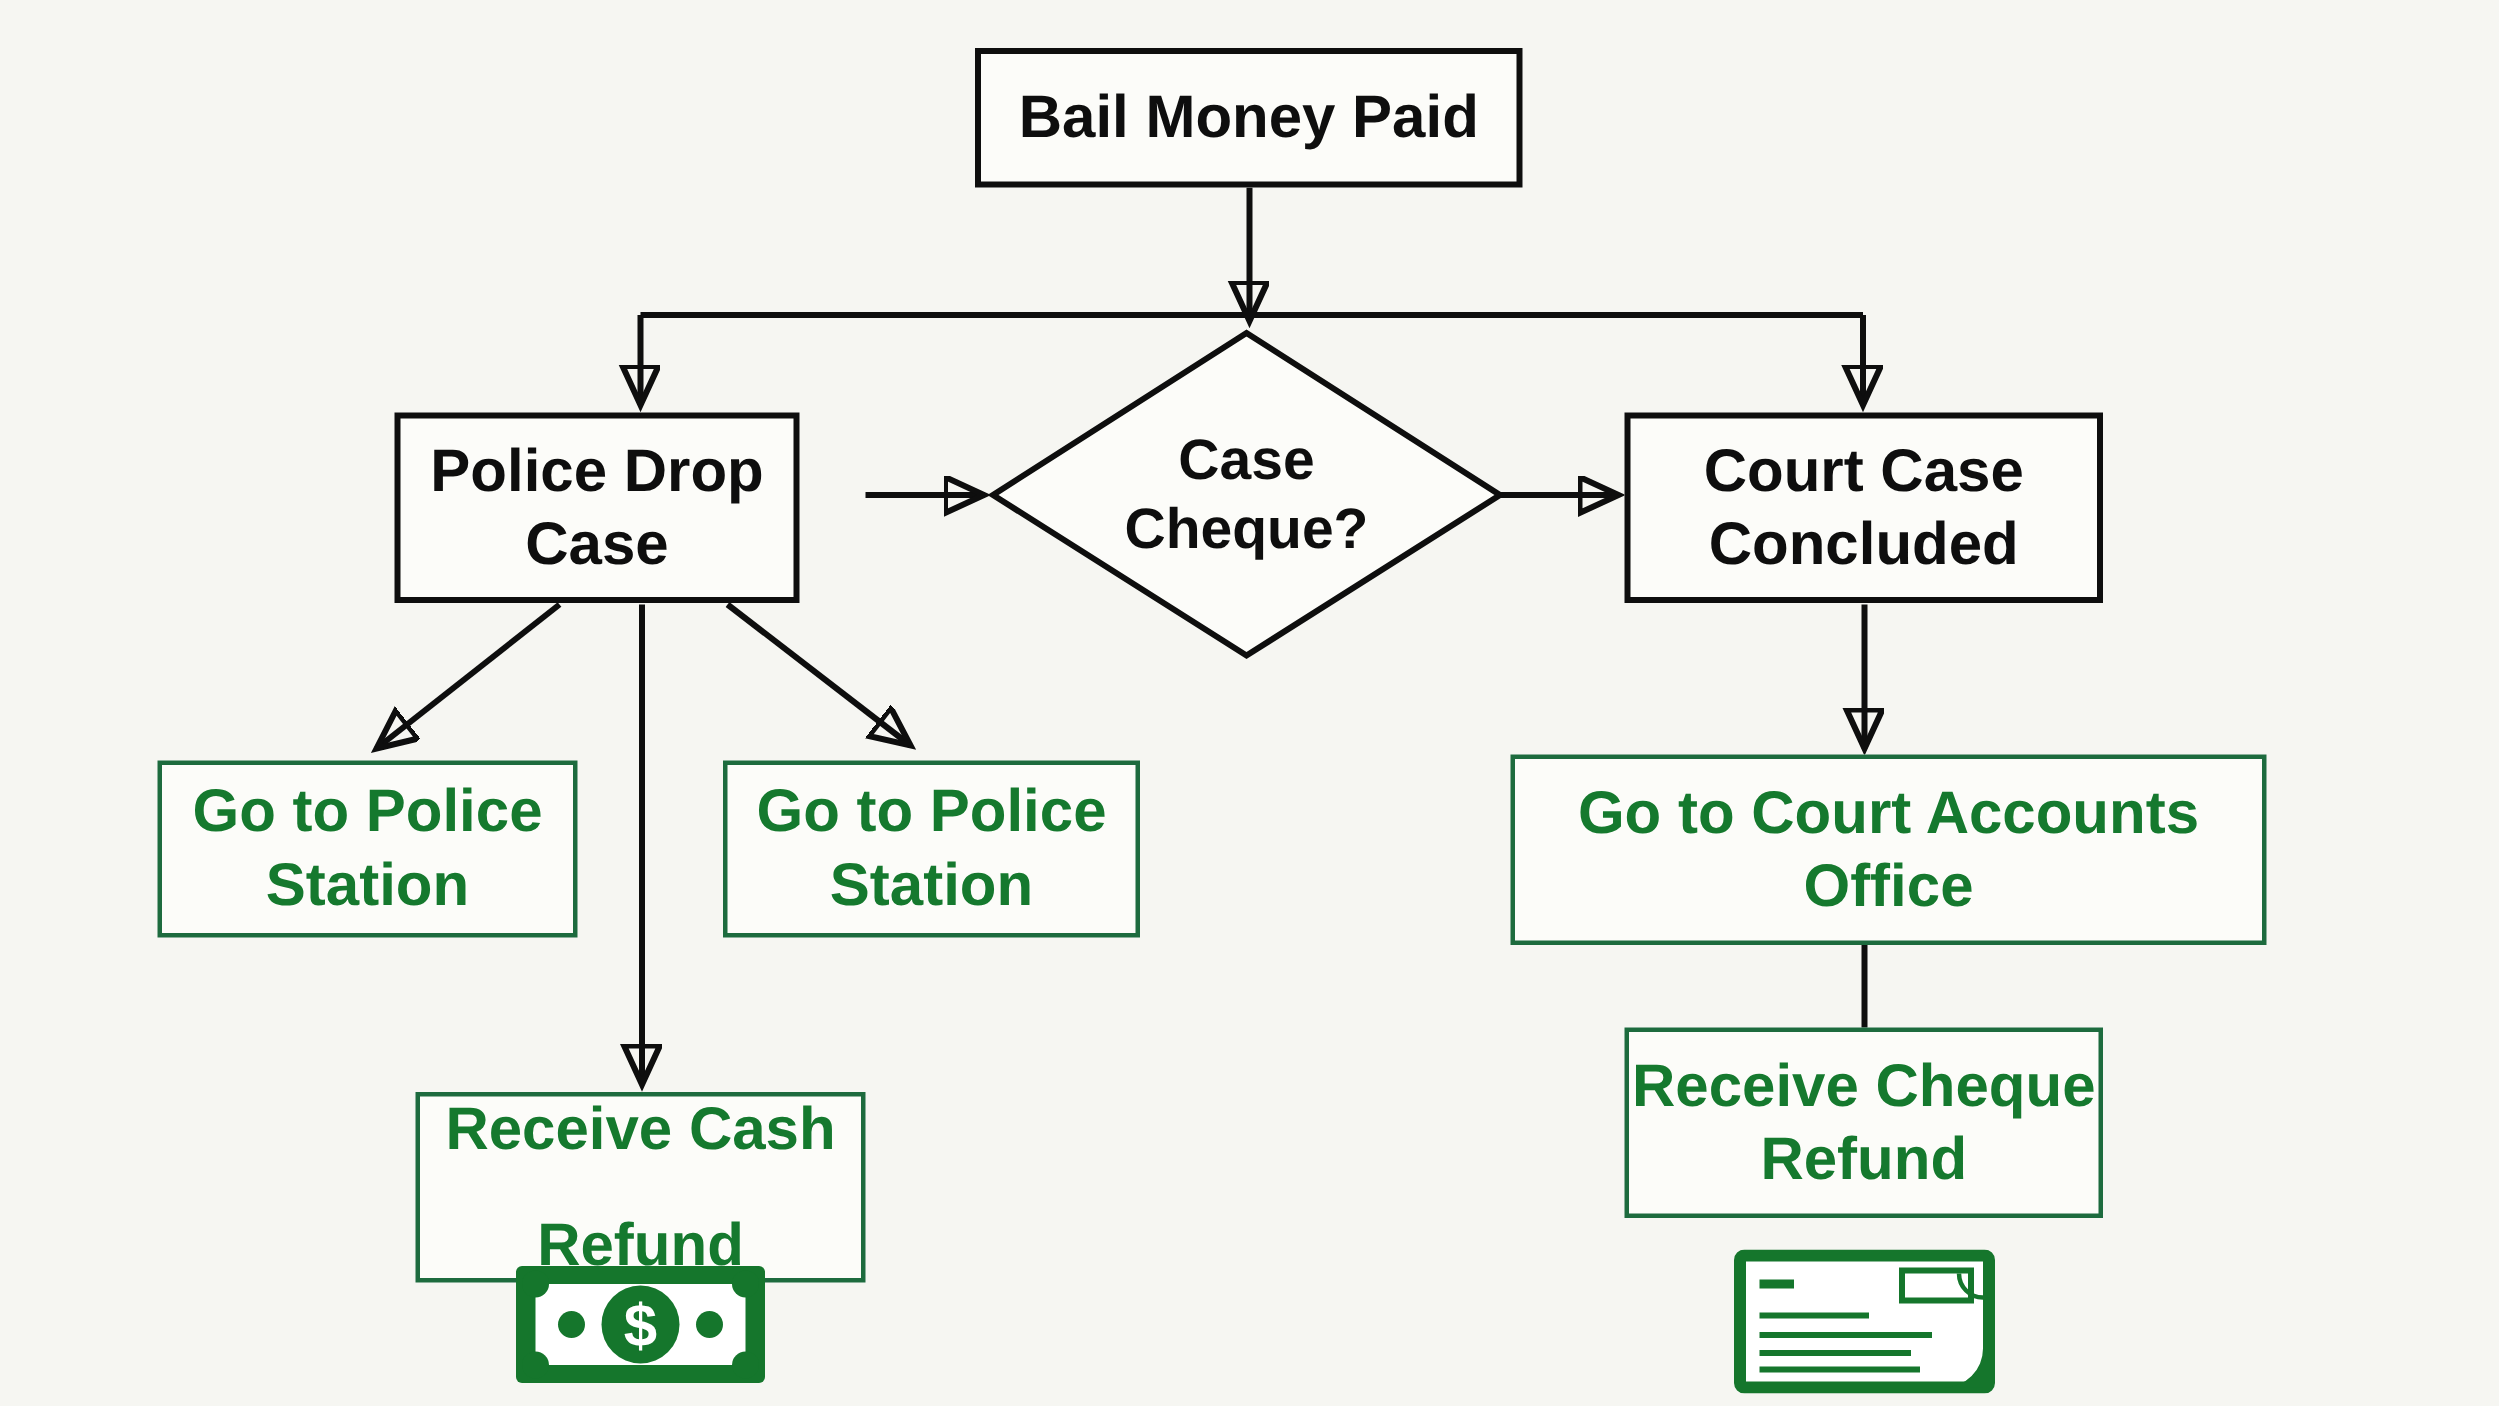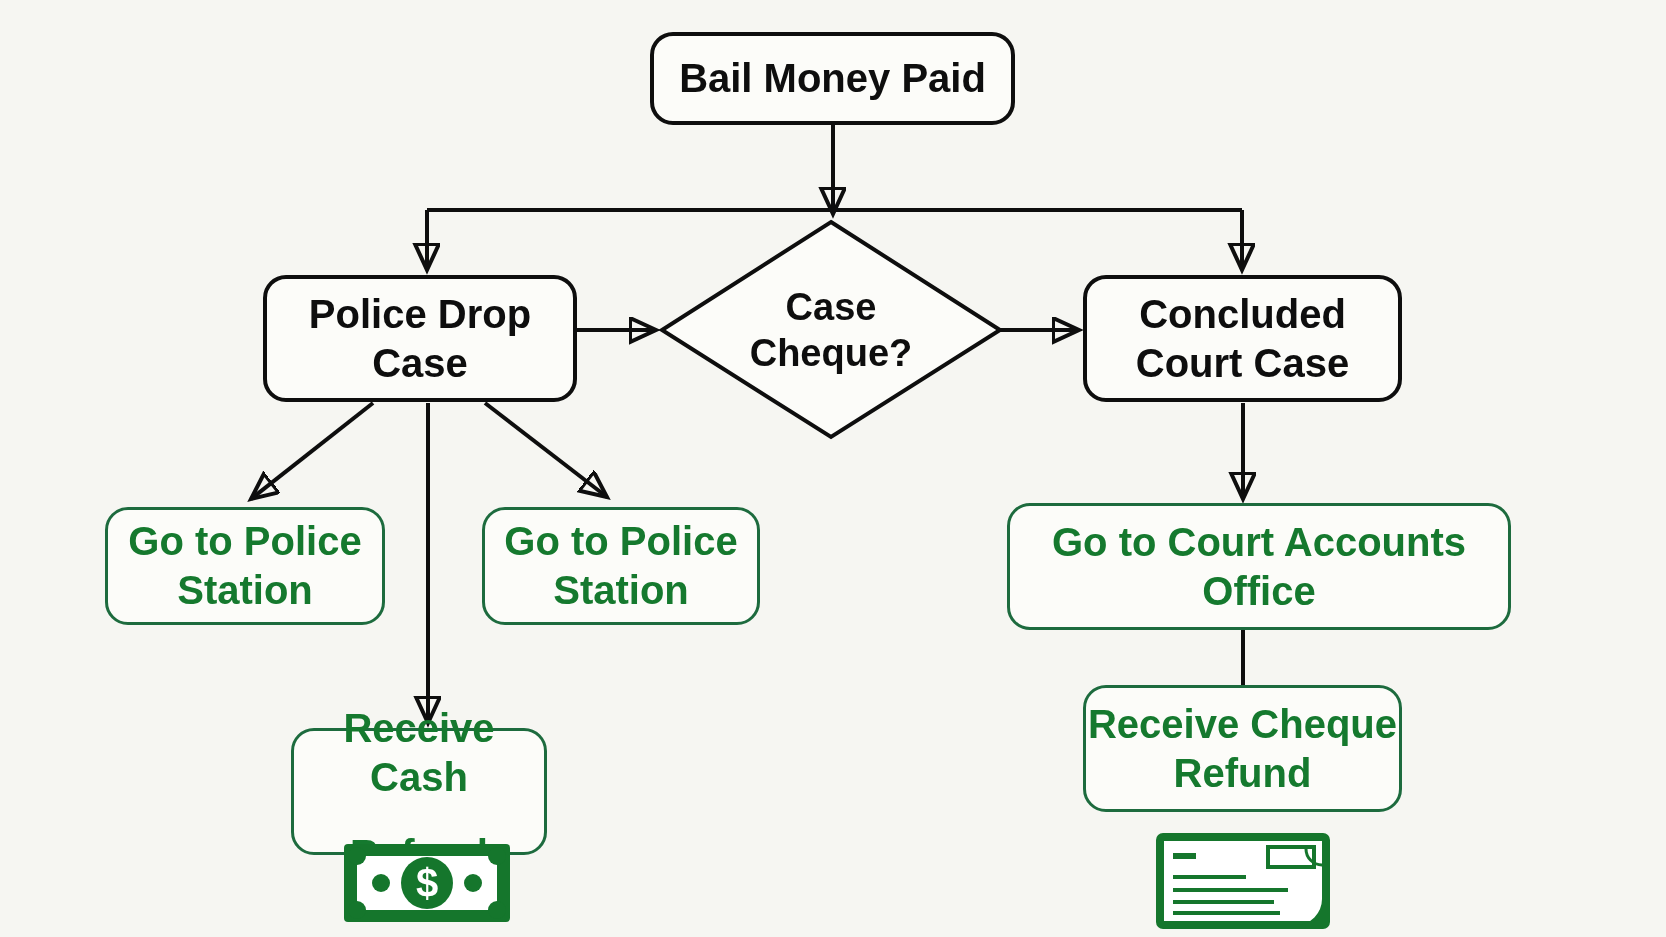--- a/index.html
+++ b/index.html
@@ -6,36 +6,36 @@
     --bg:#f6f6f2; --ink:#0e0e0e; --box-fill:#fcfcf9;
     --green-text:#15792e; --green-border:#1d6b3e; --icon-green:#15762c;
   }
   *{box-sizing:border-box; margin:0; padding:0;}
   html,body{background:var(--bg); font-family:"Liberation Sans", sans-serif;}
   .canvas{position:relative; width:1666px; height:937px; background:var(--bg); overflow:hidden;}
   .connectors{position:absolute; left:0; top:0; width:1666px; height:937px;}
   .connectors path, .connectors line{stroke:var(--ink); stroke-width:4; fill:none;}
   .connectors .diamond{fill:var(--box-fill); stroke:var(--ink); stroke-width:4;}
   .node{position:absolute; display:flex; flex-direction:column; align-items:center;
-        justify-content:center; text-align:center; line-height:1.22;border-radius:23px;}
+        justify-content:center; text-align:center; line-height:1.22;}
   .black-box{border:4px solid var(--ink); background:var(--box-fill);
         color:var(--ink); font-weight:bold; font-size:40px;}
   .green-box{border:3px solid var(--green-border); background:var(--box-fill);
         color:var(--green-text); font-weight:bold; font-size:40px;}
   .diamond-label{position:absolute; display:flex; flex-direction:column; align-items:center;
         justify-content:center; text-align:center; color:var(--ink); font-weight:bold;
         font-size:38px; line-height:1.22; background:transparent;}
   .node-bail{left:650px; top:32px; width:365px; height:93px;}
-  .node-police{left:263px; top:275px; width:314px; height:127px;}
+  .node-police{left:263px; top:275px; width:270px; height:127px;}
   .node-court{left:1083px; top:275px; width:319px; height:127px;}
   .label-outcome{left:701px; top:278px; width:260px; height:104px;}
   .node-gp1{left:105px; top:507px; width:280px; height:118px;}
   .node-gp2{left:482px; top:507px; width:278px; height:118px;}
   .node-gca{left:1007px; top:503px; width:504px; height:127px;}
-  .node-cash{left:291px; top:728px; width:256px; height:127px;gap:28px;}
+  .node-cash{left:277px; top:728px; width:300px; height:127px;gap:28px;}
   .node-cheque{left:1083px; top:685px; width:319px; height:127px;}
   .icon{position:absolute; z-index:5;}
   .icon-cash{left:343px; top:843px; width:168px; height:80px;}
   .icon-cheque{left:1156px; top:833px; width:174px; height:96px;}
 </style>
 </head>
 <body>
 
 <div class="canvas">
 
@@ -67,22 +67,22 @@
     <span>Police Drop</span>
     <span>Case</span>
   </div>
 
   <div class="diamond-label label-outcome">
     <span>Case</span>
     <span>Cheque?</span>
   </div>
 
   <div class="node black-box node-court">
+    <span>Court Case</span>
     <span>Concluded</span>
-    <span>Court Case</span>
   </div>
 
   <div class="node green-box node-gp1">
     <span>Go to Police</span>
     <span>Station</span>
   </div>
 
   <div class="node green-box node-gp2">
     <span>Go to Police</span>
     <span>Station</span>

